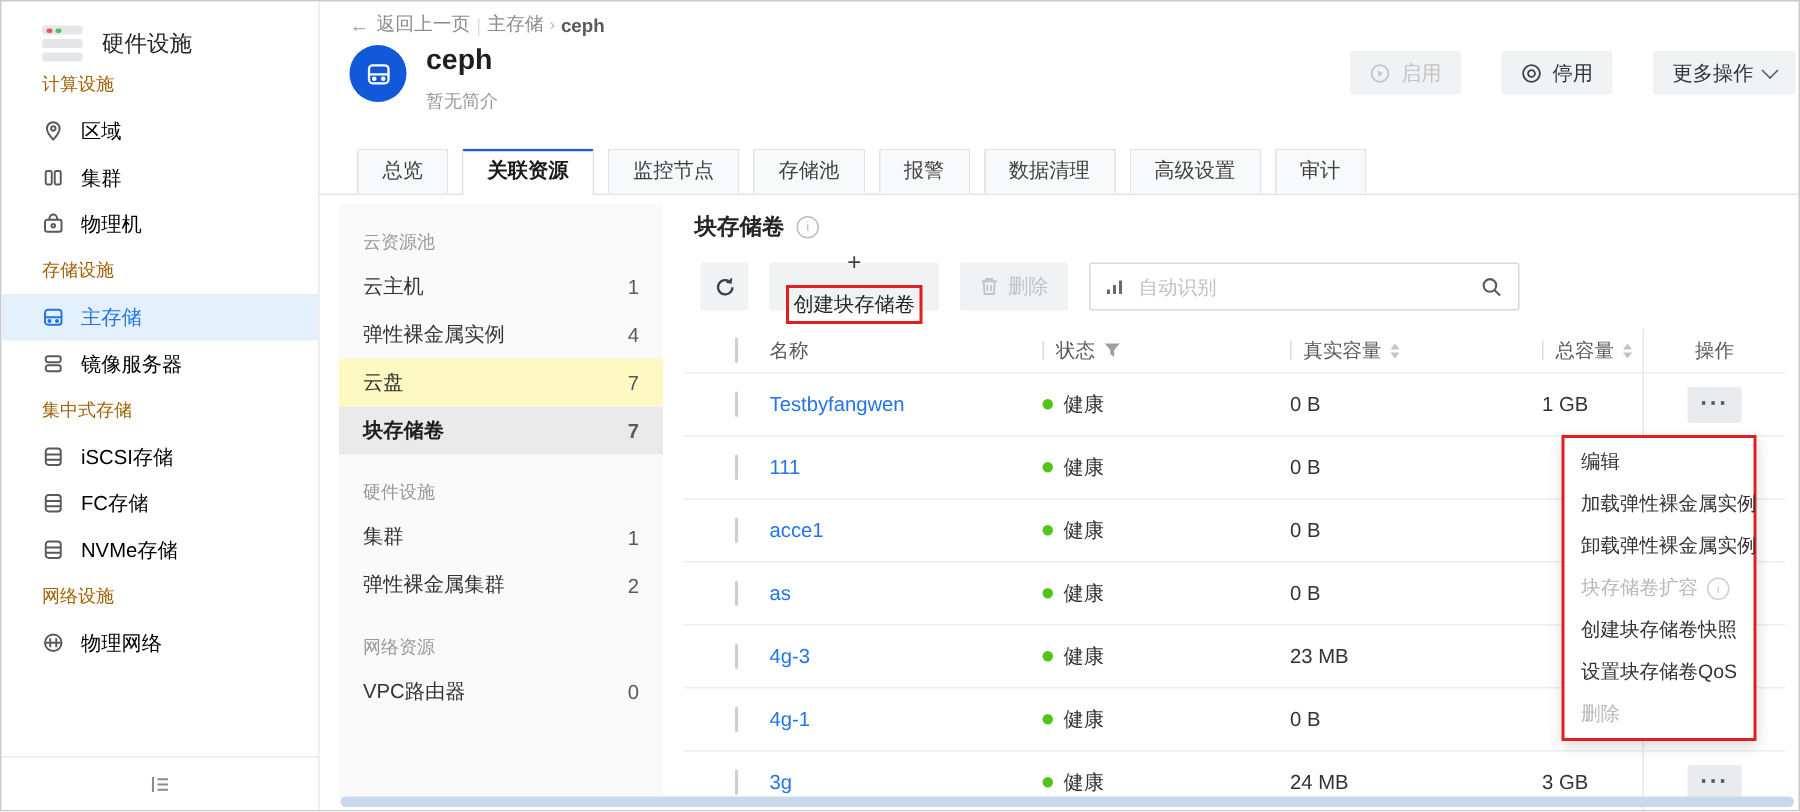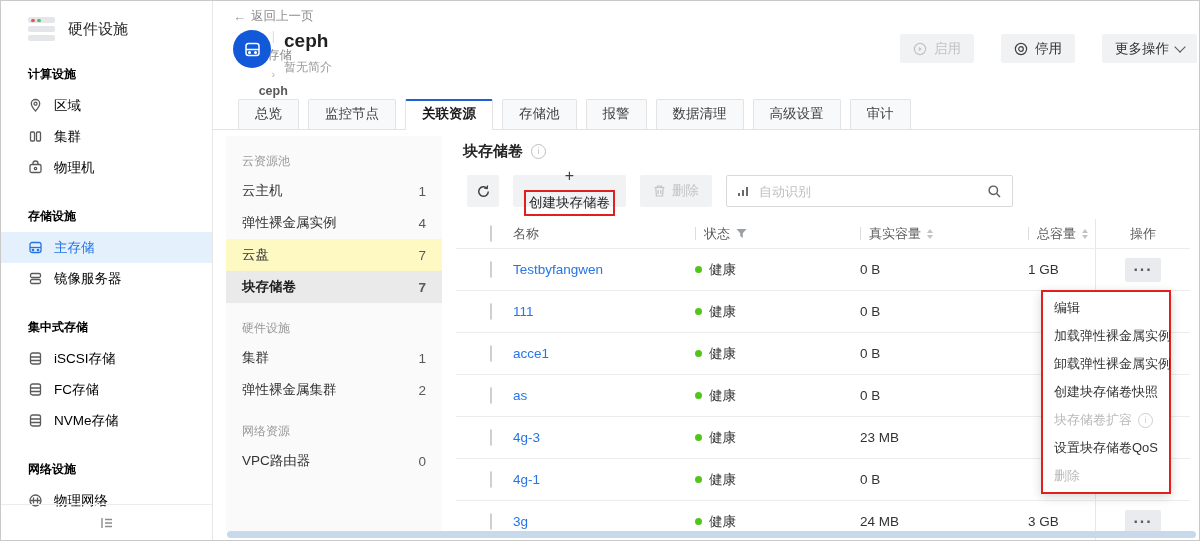--- a/index.html
+++ b/index.html
@@ -9,32 +9,32 @@
 
   
   .sidebar{position:absolute;left:0;top:0;bottom:0;width:211px;background:#fff;border-right:1px solid #e8e8e8;}
   .brand{display:flex;align-items:center;gap:13px;margin:16px 0 0 27px;}
   .logo{display:flex;flex-direction:column;gap:3px;}
   .logo .bar{width:27px;height:6px;background:#e4e6ea;border-radius:2px;position:relative;}
   .logo .d{position:absolute;top:1.5px;width:3.5px;height:3.5px;border-radius:50%;}
   .logo .d.red{left:3px;background:#e05656;}
   .logo .d.grn{left:9px;background:#49c46a;}
   .brand-title{font-size:15px;color:#262626;}
-  .side-label{margin:25px 0 7px 27px;font-size:12px;color:#000000;font-weight:bold;}
+  .side-label{margin:7px 0 7px 27px;font-size:12px;color:#a16207;}
   .side-item{height:31px;display:flex;align-items:center;gap:11px;padding-left:27px;color:#000000;cursor:pointer;}
   .side-item .sicon{width:15px;height:15px;color:#5a5a5a;flex:none;}
   .side-item.sel{background:#e4f1fc;color:#2373e5;}
   .side-item.sel .sicon{color:#2373e5;}
   .side-footer{position:absolute;left:0;right:0;bottom:0;height:35px;border-top:1px solid #ececec;
                display:flex;align-items:center;justify-content:center;color:#8c8c8c;cursor:pointer;}
 
   
   .main{position:absolute;left:211px;top:0;right:0;bottom:0;}
   .breadcrumb{position:absolute;top:7px;left:21px;display:flex;align-items:center;gap:4px;
-              font-size:12.5px;color:#8c8c8c;flex-direction:column;}
+              font-size:12.5px;color:#8c8c8c;}
   .breadcrumb .back{cursor:pointer;display:flex;align-items:center;gap:5px;}
   .breadcrumb .back::before{content:"\2190";font-size:13px;color:#9a9a9a;}
   .breadcrumb .bar{color:#ddd;}
   .breadcrumb .gt{color:#b5b5b5;font-size:11px;}
   .breadcrumb .cur{color:#595959;font-weight:bold;}
 
   .entity{position:absolute;top:29px;left:21px;display:flex;gap:13px;}
   .avatar{width:38px;height:38px;border-radius:50%;background:#1159d8;display:flex;align-items:center;justify-content:center;flex:none;}
   .entity-name{font-size:19px;font-weight:bold;color:#1f1f1f;line-height:21px;}
   .entity-desc{font-size:12px;color:#9a9a9a;margin-top:8px;}
@@ -258,22 +258,22 @@
         <span>停用</span>
       </div>
       <div class="btn">
         <span>更多操作</span>
         <span class="chev"></span>
       </div>
     </div>
 
     <div class="tabsbar">
       <span class="tab">总览</span>
+      <span class="tab active">关联资源</span>
       <span class="tab">监控节点</span>
-      <span class="tab active">关联资源</span>
       <span class="tab">存储池</span>
       <span class="tab">报警</span>
       <span class="tab">数据清理</span>
       <span class="tab">高级设置</span>
       <span class="tab">审计</span>
     </div>
 
     <div class="resnav">
       <div class="rn-label">云资源池</div>
       <div class="rn-item">
@@ -511,28 +511,28 @@
   <div class="menu">
     <div class="mitem">
         <span>编辑</span>
       </div>
     <div class="mitem">
         <span>加载弹性裸金属实例</span>
       </div>
     <div class="mitem">
         <span>卸载弹性裸金属实例</span>
       </div>
-    <div class="mitem">
-        <span>创建块存储卷快照</span>
-      </div>
     <div class="mitem disabled">
         <span>块存储卷扩容</span>
         <span class="iinfo"></span>
       </div>
     <div class="mitem">
+        <span>创建块存储卷快照</span>
+      </div>
+    <div class="mitem">
         <span>设置块存储卷QoS</span>
       </div>
     <div class="mitem disabled">
         <span>删除</span>
       </div>
   </div>
 
   <div class="hscroll"></div>
 </div>
 

